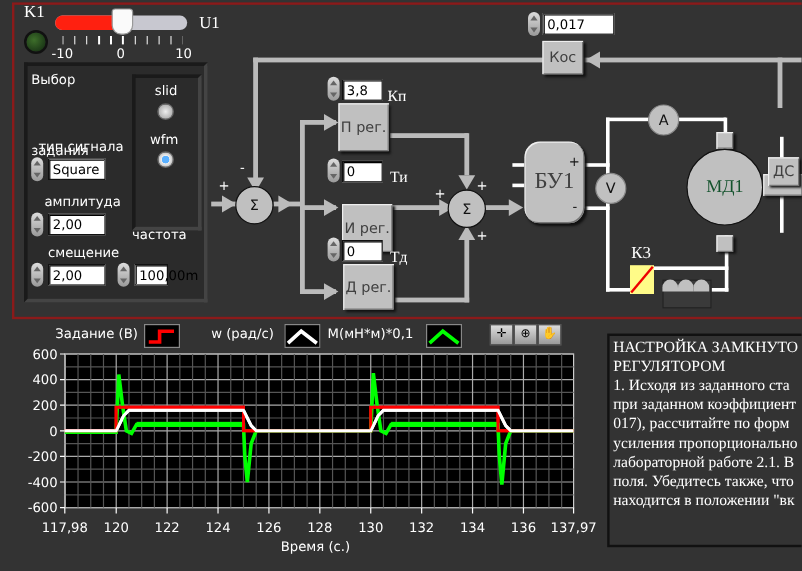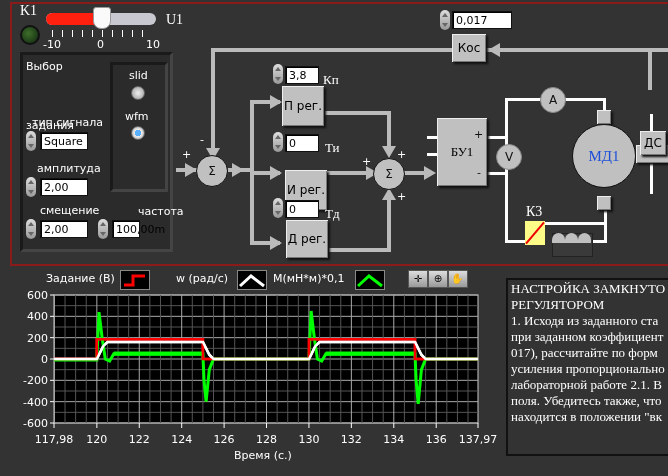--- a/index.html
+++ b/index.html
@@ -5,21 +5,21 @@
   html,body{margin:0;padding:0;}
   body{width:668px;height:476px;background:#333333;position:relative;overflow:hidden;font-family:"DejaVu Sans",sans-serif;color:#fff;}
   .abs{position:absolute;}
   .frame-top{left:10px;top:2px;width:670px;height:264px;border:2px solid #8b1a1a;box-sizing:border-box;background:#333;}
   .serif{font-family:"Liberation Serif",serif;}
   .lbl{font-size:11px;color:#fff;white-space:nowrap;}
   .num{background:#fff;color:#000;font-size:11px;padding:1px 3px;box-sizing:border-box;height:18px;line-height:16px;border:1px solid #111;box-shadow:inset 1px 1px 0 #000;}
   .spin{width:10px;height:20px;border-radius:5px;background:linear-gradient(#ddd,#999);position:absolute;}
   .spin::before{content:"";position:absolute;left:2px;top:3px;border-left:3px solid transparent;border-right:3px solid transparent;border-bottom:4px solid #666;}
   .spin::after{content:"";position:absolute;left:2px;bottom:3px;border-left:3px solid transparent;border-right:3px solid transparent;border-top:4px solid #666;}
-  .block{background:#c0c0c0;color:#000000;font-size:12px;text-align:center;box-shadow:1px 1px 0 #eee inset,-1px -1px 0 #777 inset,2px 2px 2px #111;}
+  .block{background:#c0c0c0;color:#404040;font-size:12px;text-align:center;box-shadow:1px 1px 0 #eee inset,-1px -1px 0 #777 inset,2px 2px 2px #111;}
   .sum{width:30px;height:30px;border-radius:50%;background:#c0c0c0;border:1px solid #111;color:#111;text-align:center;line-height:30px;font-size:12px;}
   .meter{width:24px;height:24px;border-radius:50%;background:#c0c0c0;border:1px solid #888;color:#111;text-align:center;line-height:24px;font-size:12px;}
   .wire{background:#bbb;position:absolute;}
   .wwire{background:#fff;position:absolute;}
   .arrow-r{width:0;height:0;border-top:7px solid transparent;border-bottom:7px solid transparent;border-left:12px solid #bbb;position:absolute;}
   .arrow-d{width:0;height:0;border-left:7px solid transparent;border-right:7px solid transparent;border-top:12px solid #bbb;position:absolute;}
   .arrow-u{width:0;height:0;border-left:7px solid transparent;border-right:7px solid transparent;border-bottom:12px solid #bbb;position:absolute;}
   .arrow-l{width:0;height:0;border-top:7px solid transparent;border-bottom:7px solid transparent;border-right:12px solid #bbb;position:absolute;}
   .panel{background:#2b2b2b;border:3px solid #1a1a1a;border-right-color:#444;border-bottom-color:#444;box-sizing:border-box;}
   .radio{width:12px;height:12px;border-radius:50%;background:radial-gradient(#eee,#999);border:1px solid #666;}
@@ -57,21 +57,21 @@
 
 <div class="abs lbl" style="left:32px;top:116px;">тип сигнала</div>
 <div class="abs spin" style="left:26px;top:131px;"></div>
 <div class="abs num" style="left:40px;top:132px;width:48px;">Square</div>
 <div class="abs lbl" style="left:37px;top:162px;">амплитуда</div>
 <div class="abs spin" style="left:26px;top:177px;"></div>
 <div class="abs num" style="left:40px;top:178px;width:48px;">2,00</div>
 <div class="abs lbl" style="left:40px;top:204px;">смещение</div>
 <div class="abs spin" style="left:26px;top:219px;"></div>
 <div class="abs num" style="left:40px;top:220px;width:48px;">2,00</div>
-<div class="abs lbl" style="left:110px;top:205px;margin-left:28px;">частота</div>
+<div class="abs lbl" style="left:110px;top:189px;">частота</div>
 <div class="abs spin" style="left:98px;top:219px;"></div>
 <div class="abs num" style="left:112px;top:220px;width:28px;">100,00m</div>
 
 <div class="wire" style="left:211px;top:48px;width:460px;height:4px;"></div>
 <div class="wire" style="left:211px;top:48px;width:4px;height:108px;"></div>
 <div class="arrow-d" style="left:206px;top:148px;"></div>
 <div class="wire" style="left:176px;top:168px;width:22px;height:4px;"></div>
 <div class="arrow-r" style="left:185px;top:163px;"></div>
 <div class="wire" style="left:228px;top:168px;width:24px;height:4px;"></div>
 <div class="arrow-r" style="left:232px;top:163px;"></div>
@@ -129,30 +129,30 @@
 <div class="abs spin" style="left:273px;top:198px;"></div>
 <div class="abs num" style="left:285px;top:200px;width:34px;">0</div>
 <div class="abs serif lbl" style="left:325px;top:206px;font-size:13px;">Тд</div>
 <div class="abs block" style="left:286px;top:220px;width:42px;height:38px;line-height:38px;">Д рег.</div>
 
 <div class="abs sum" style="left:373px;top:158px;">Σ</div>
 <div class="abs lbl" style="left:362px;top:155px;">+</div>
 <div class="abs lbl" style="left:397px;top:148px;">+</div>
 <div class="abs lbl" style="left:397px;top:190px;">+</div>
 
-<div class="abs block serif" style="left:437px;top:118px;width:50px;height:68px;line-height:68px;font-size:13px;">БУ1</div>
+<div class="abs block serif" style="left:437px;top:118px;width:50px;height:68px;line-height:68px;font-size:19px;border-radius:13px;">БУ1</div>
 <div class="abs lbl" style="left:474px;top:128px;color:#111;">+</div>
 <div class="abs lbl" style="left:477px;top:166px;color:#111;">-</div>
 
 <div class="abs meter" style="left:496px;top:144px;">V</div>
 <div class="abs meter" style="left:540px;top:87px;">A</div>
 
 <div class="abs block" style="left:597px;top:110px;width:14px;height:14px;"></div>
 <div class="abs block" style="left:597px;top:196px;width:14px;height:14px;"></div>
-<div class="abs serif" style="left:572px;top:124px;width:62px;height:62px;border-radius:50%;background:#c0c0c0;border:1px solid #111;color:#1d4ed8;text-align:center;line-height:62px;font-size:15px;font-family:Liberation Serif, serif;">МД1</div>
+<div class="abs serif" style="left:572px;top:124px;width:62px;height:62px;border-radius:50%;background:#c0c0c0;border:1px solid #111;color:#14532d;text-align:center;line-height:62px;font-size:15px;font-family:Liberation Serif, serif;">МД1</div>
 <div class="abs block" style="left:636px;top:145px;width:34px;height:18px;"></div>
 <div class="abs block" style="left:640px;top:90px;width:26px;height:24px;line-height:24px;margin-top:41px;">ДС</div>
 
 <div class="abs serif lbl" style="left:526px;top:204px;font-size:14px;">К3</div>
 <div class="abs" style="left:525px;top:221px;width:20px;height:24px;background:#fffb88;overflow:hidden;">
   <div style="position:absolute;left:-4px;top:11px;width:28px;height:2px;background:#e00;transform:rotate(-50deg);"></div>
 </div>
 <div class="abs" style="left:552px;top:233px;width:39px;height:22px;border:1px solid #222;background:#3a3a3a;"></div>
 <div class="abs" style="left:552px;top:233px;width:39px;height:10px;display:flex;">
   <div style="width:13px;height:10px;border-radius:7px 7px 0 0;background:#c0c0c0;"></div>

